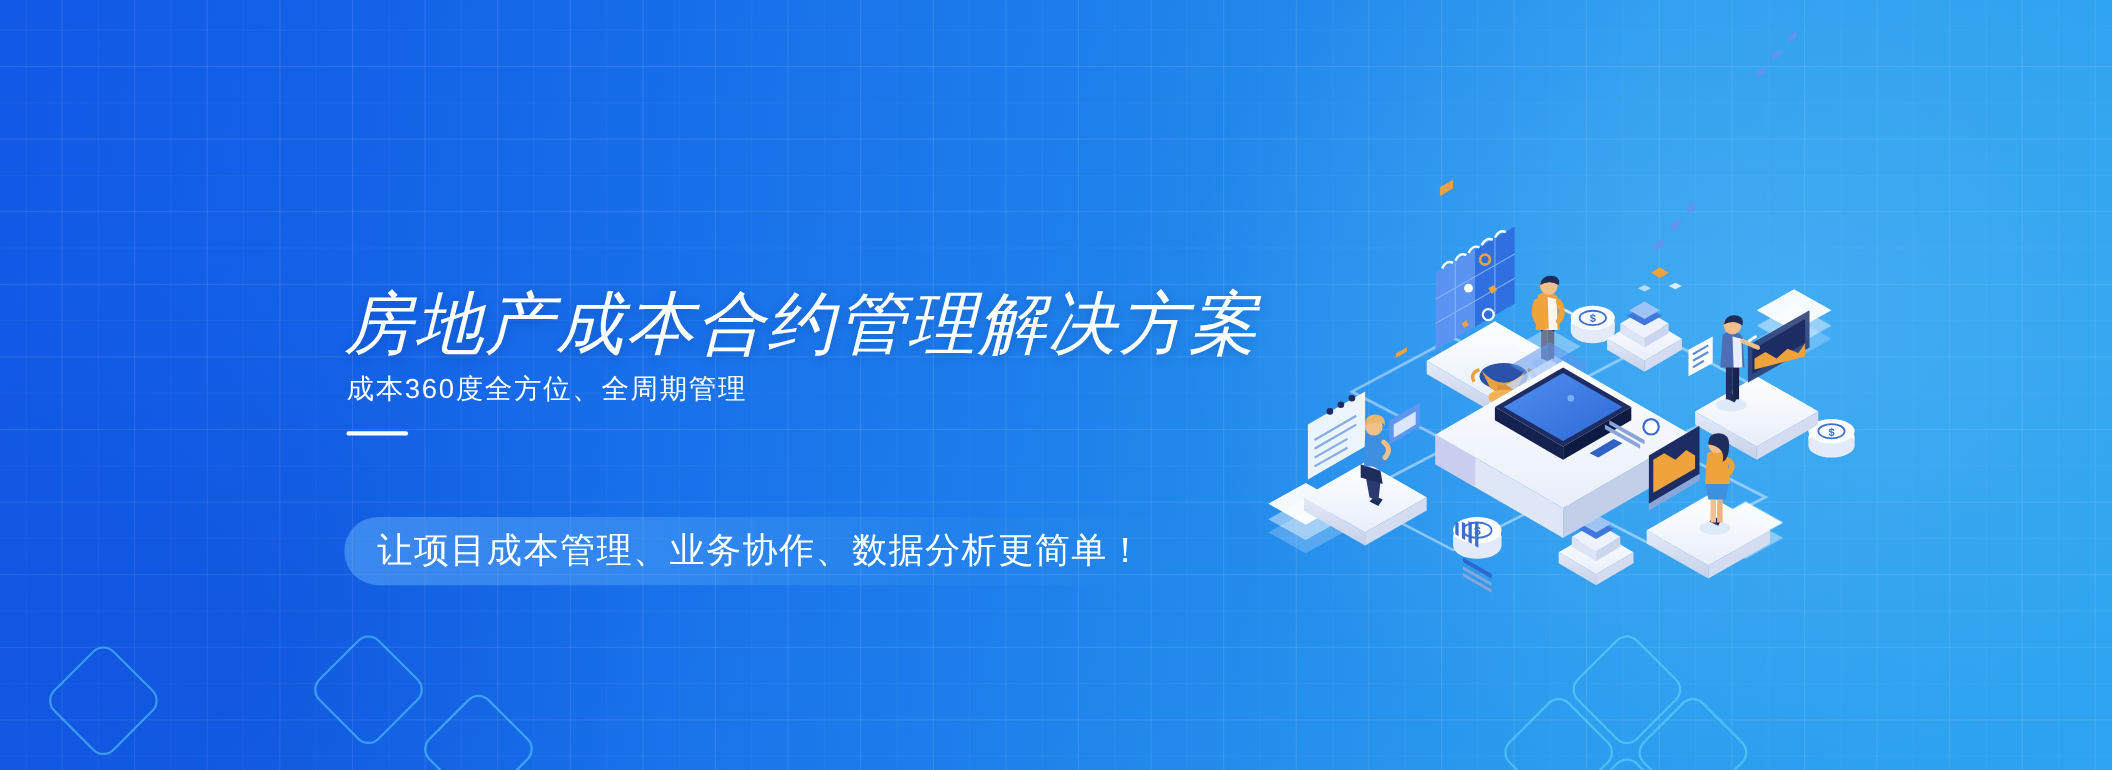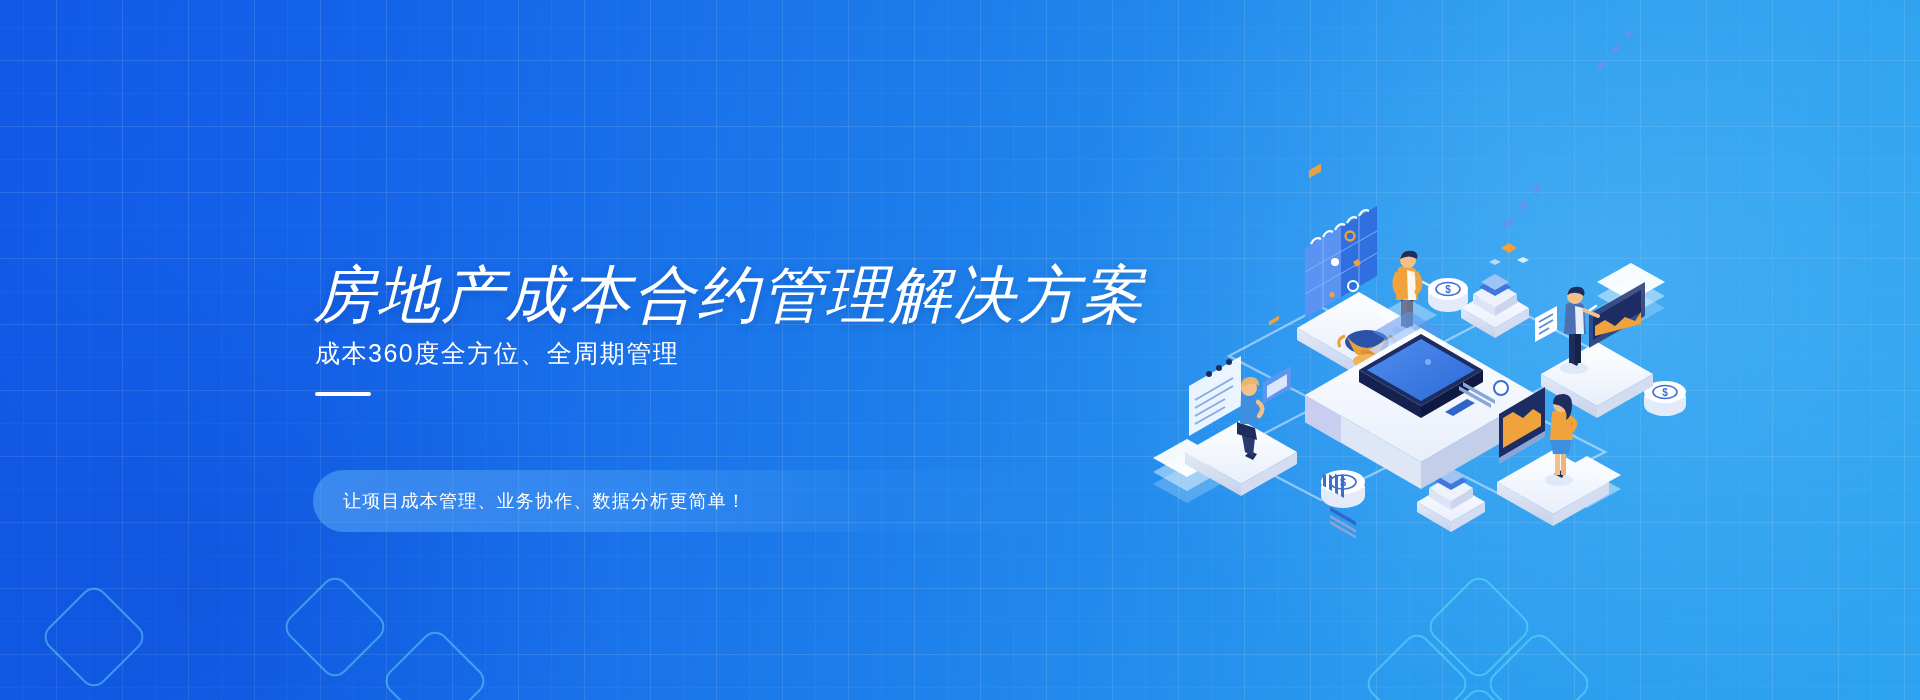--- a/index.html
+++ b/index.html
@@ -80,21 +80,21 @@
   }
   .pill{
     position:absolute;left:313px;top:470px;
     width:760px;height:62px;
     border-radius:31px;
     background:linear-gradient(90deg, rgba(120,200,255,.40) 0%, rgba(120,200,255,.26) 38%, rgba(120,200,255,.06) 72%, rgba(120,200,255,0) 100%);
   }
   .tagline{
     position:absolute;left:343px;top:470px;height:62px;
     display:flex;align-items:center;
-    font-size:18px;color:#ffffff;letter-spacing:1.2px;
+    font-size:32px;color:#ffffff;letter-spacing:1.2px;
     white-space:nowrap;
   }
 
   
   .illus{position:absolute;left:1145px;top:190px;width:560px;height:380px;}
   .illus svg{display:block;width:100%;height:100%;overflow:visible;}
 </style>
 </head>
 <body>
 

